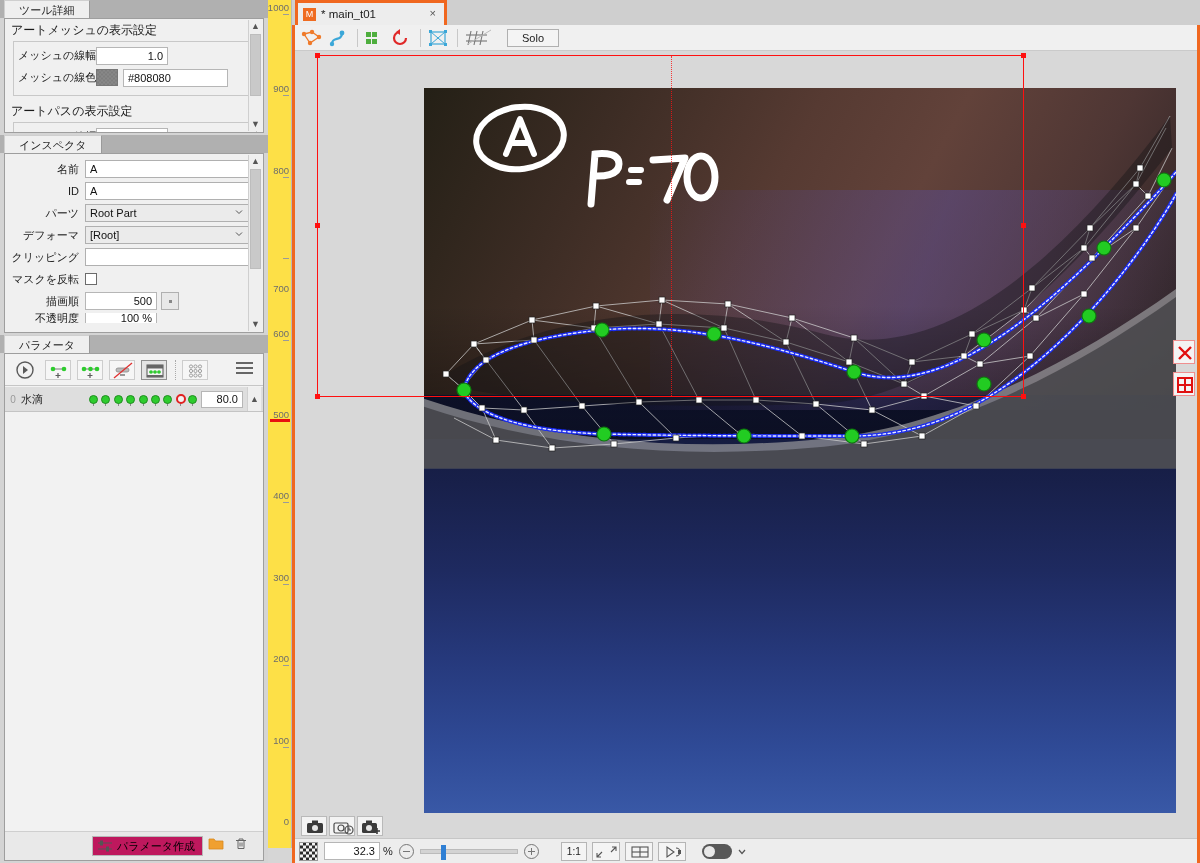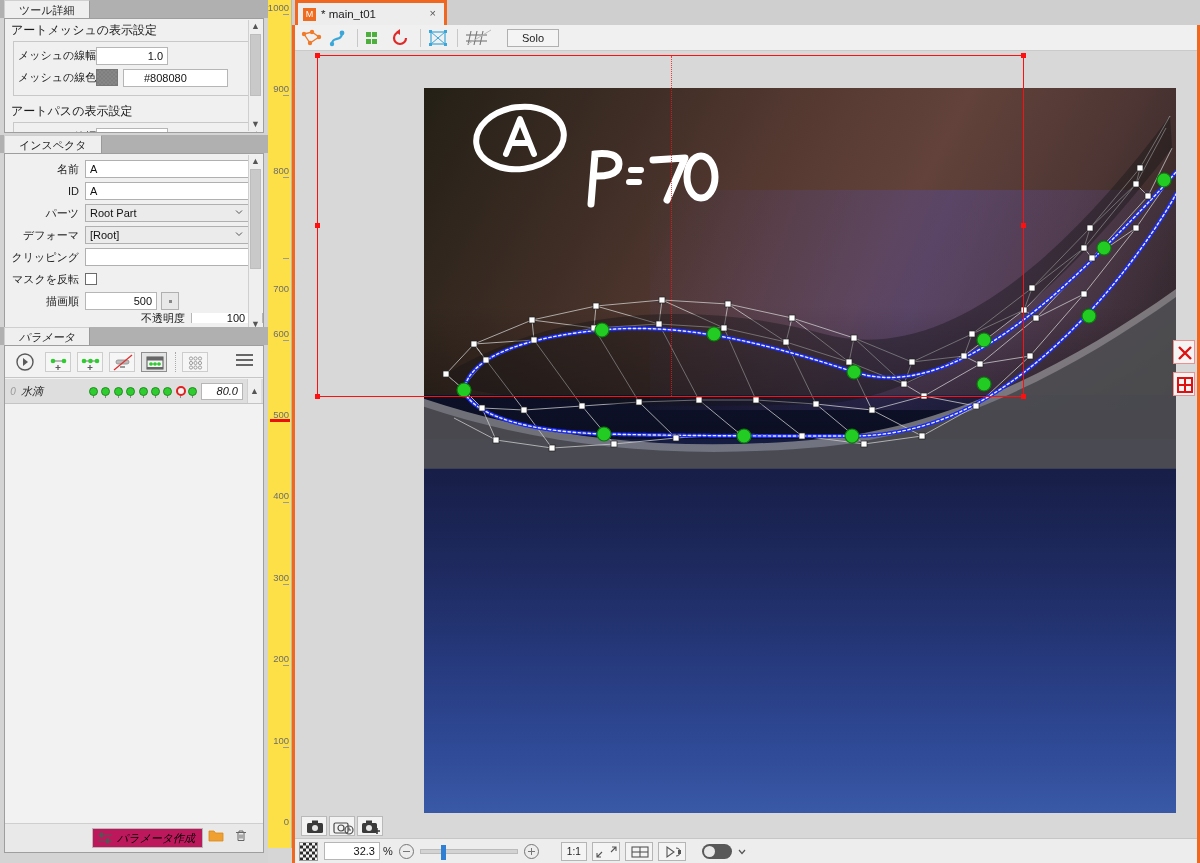--- a/index.html
+++ b/index.html
@@ -36,21 +36,21 @@
   }
   .frow { display: flex; align-items: center; height: 19px; margin-bottom: 3px; }
   .frow .lbl { width: 78px; text-align: right; padding-right: 5px; font-size: 11px; color: #1a1a1a; white-space: nowrap; }
   .numfield {
     width: 72px; height: 18px; background: #fff; border: 1px solid #b6b6b6;
     text-align: right; padding-right: 4px; font-size: 11px; line-height: 16px; color: #111;
   }
   .swatch { width: 22px; height: 17px; border: 1px solid #777; margin-right: 5px; }
   .textfield {
     height: 18px; background: #fff; border: 1px solid #b6b6b6;
-    font-size: 11px; line-height: 16px; padding-left: 20px; color: #111;
+    font-size: 11px; line-height: 16px; padding-left: 4px; color: #111;
   }
   .vscroll {
     position: absolute; right: 1px; top: 1px; bottom: 1px; width: 14px;
     background: #efefef; border-left: 1px solid #cfcfcf;
   }
   .vscroll .arrow {
     position: absolute; left: 0; width: 13px; height: 13px; color: #555;
     font-size: 9px; text-align: center; line-height: 13px; background: #efefef;
   }
   .vscroll .arrow.up { top: 0; }
@@ -66,21 +66,21 @@
   .insp-sel {
     width: 164px; height: 18px; background: #ebebeb; border: 1px solid #b0b0b0;
     font-size: 11px; line-height: 16px; padding-left: 4px; color: #111; position: relative;
   }
   .insp-sel .chev { position: absolute; right: 5px; top: 3px; width: 8px; height: 8px; }
   .cbox { width: 12px; height: 12px; background: #fff; border: 1px solid #6b6b6b; }
   .smallbtn { width: 18px; height: 18px; border: 1px solid #b0b0b0; background: #e8e8e8; margin-left: 4px; position: relative; }
   .smallbtn::after { content: ""; position: absolute; left: 7px; top: 7px; width: 3px; height: 3px; background: #888; }
 
   
-  #params { position: absolute; left: 0; top: 327px; width: 268px; height: 528px; font-style: italic; }
+  #params { position: absolute; left: 0; top: 335px; width: 268px; height: 528px; }
   #params .panelbody { position: absolute; left: 4px; top: 18px; right: 4px; bottom: 2px; overflow: hidden; background: #f2f2f2; }
   #param-toolbar { height: 32px; background: #f2f2f2; display: flex; align-items: center; padding-left: 8px; border-bottom: 1px solid #c6c6c6; position: relative; }
   .pbtn { width: 26px; height: 20px; border: 1px solid #cdcdcd; background: #f6f6f6; margin-right: 6px; position: relative; }
   .pbtn.nobox { border: none; background: transparent; }
   .pbtn.active { border: 1px solid #8f8f8f; background: #e4e4e4; }
   .psep { width: 1px; height: 20px; border-left: 1px dotted #aaa; margin: 0 6px 0 2px; }
   #hamburger { position: absolute; right: 10px; top: 8px; width: 17px; height: 13px; }
   #hamburger i { display: block; height: 2px; background: #666; margin-bottom: 3px; }
 
   .param-row {
@@ -306,21 +306,21 @@
           </div>
           <div class="insp-row">
             <div class="lbl">マスクを反転</div>
             <div class="cbox"></div>
           </div>
           <div class="insp-row">
             <div class="lbl">描画順</div>
             <div class="numfield">500</div>
             <div class="smallbtn"></div>
           </div>
-          <div class="insp-row" style="overflow:hidden;height:10px;justify-content:flex-end;">
+          <div class="insp-row" style="overflow:hidden;height:10px;">
             <div class="lbl">不透明度</div>
             <div class="numfield">100 %</div>
           </div>
         </div>
         <div class="vscroll">
           <div class="arrow up">▲</div>
           <div class="thumb" style="top:14px;height:100px;"></div>
           <div class="arrow down">▼</div>
         </div>
       </div>

